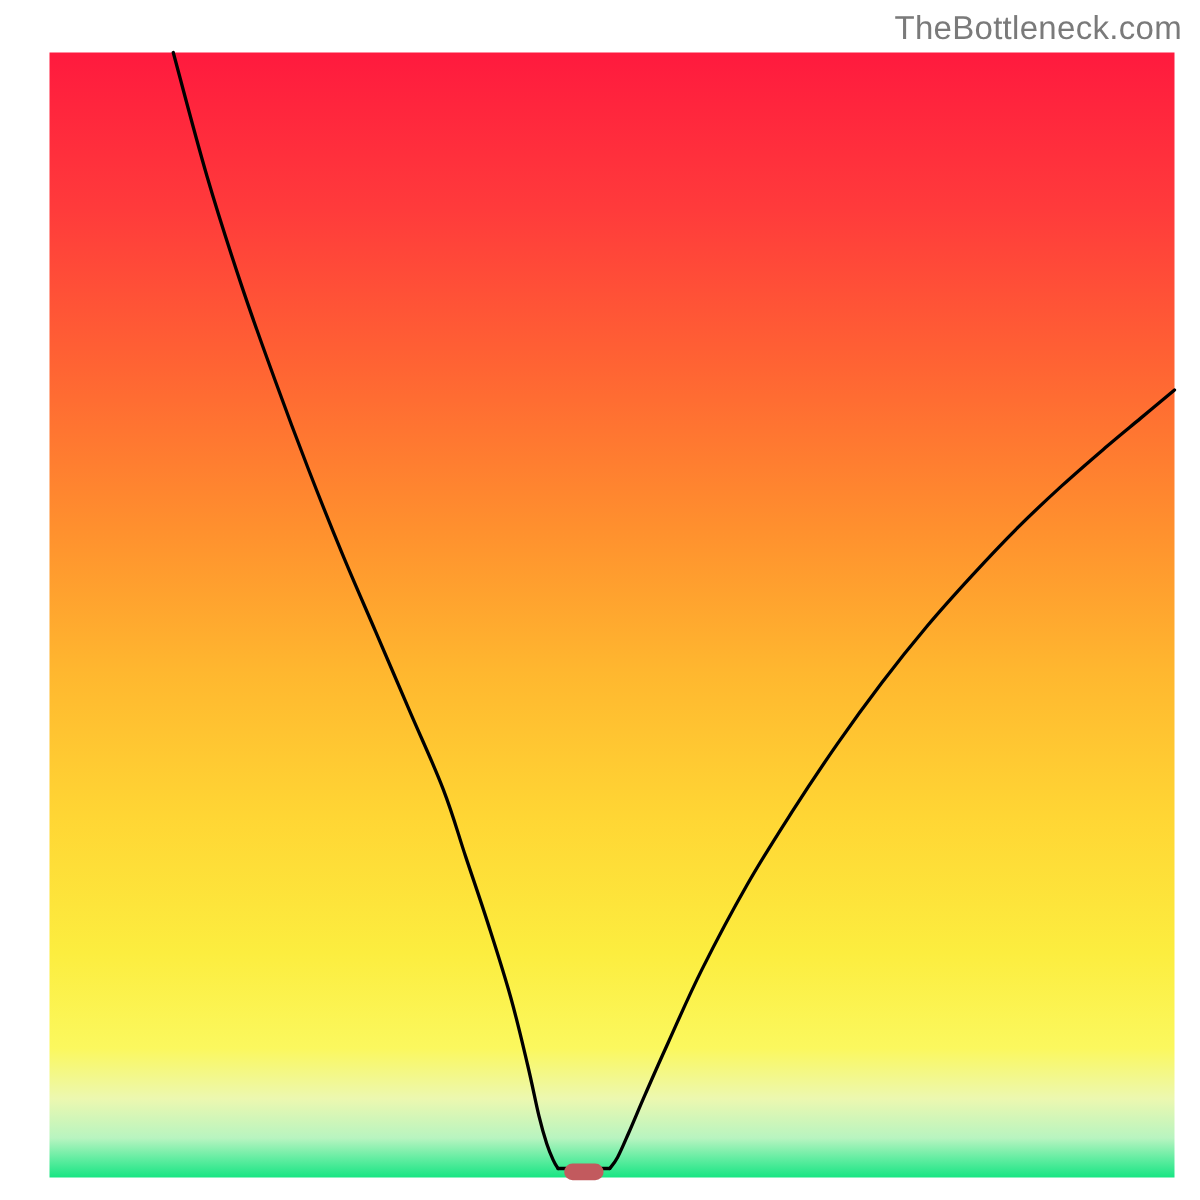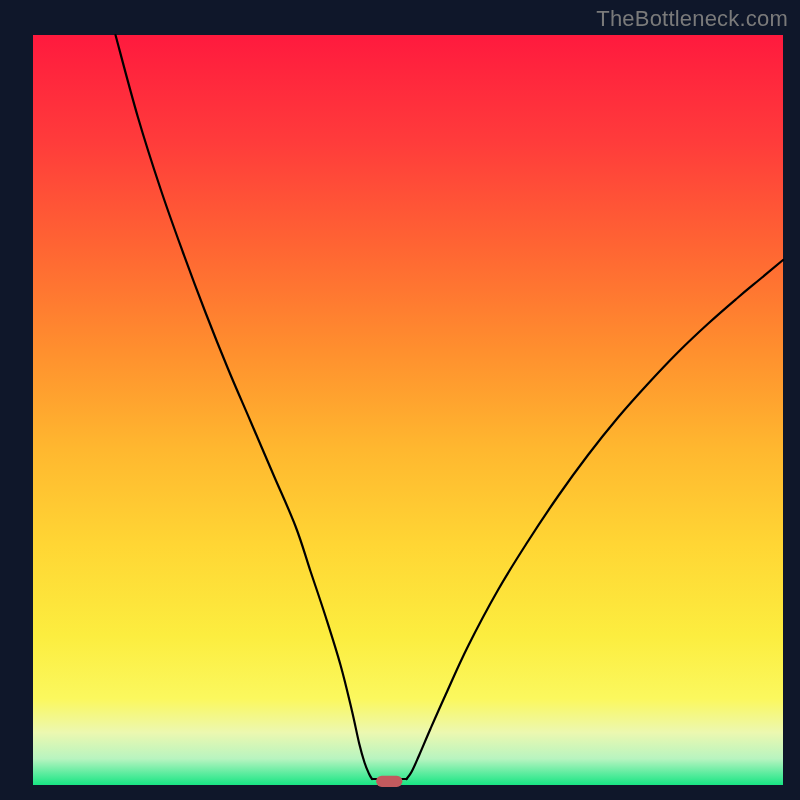--- a/index.html
+++ b/index.html
@@ -9,21 +9,21 @@
     height: 800px;
     background: #000;
     overflow: hidden;
   }
   .frame {
     position: absolute;
     left: 0;
     top: 0;
     width: 800px;
     height: 800px;
-    background: #0f172a;
+    background: #ffffff;
   }
   .watermark {
     position: absolute;
     top: 6px;
     right: 12px;
     color: #7a7a7a;
     font-family: Arial, Helvetica, sans-serif;
     font-size: 22px;
     letter-spacing: 0.2px;
   }

